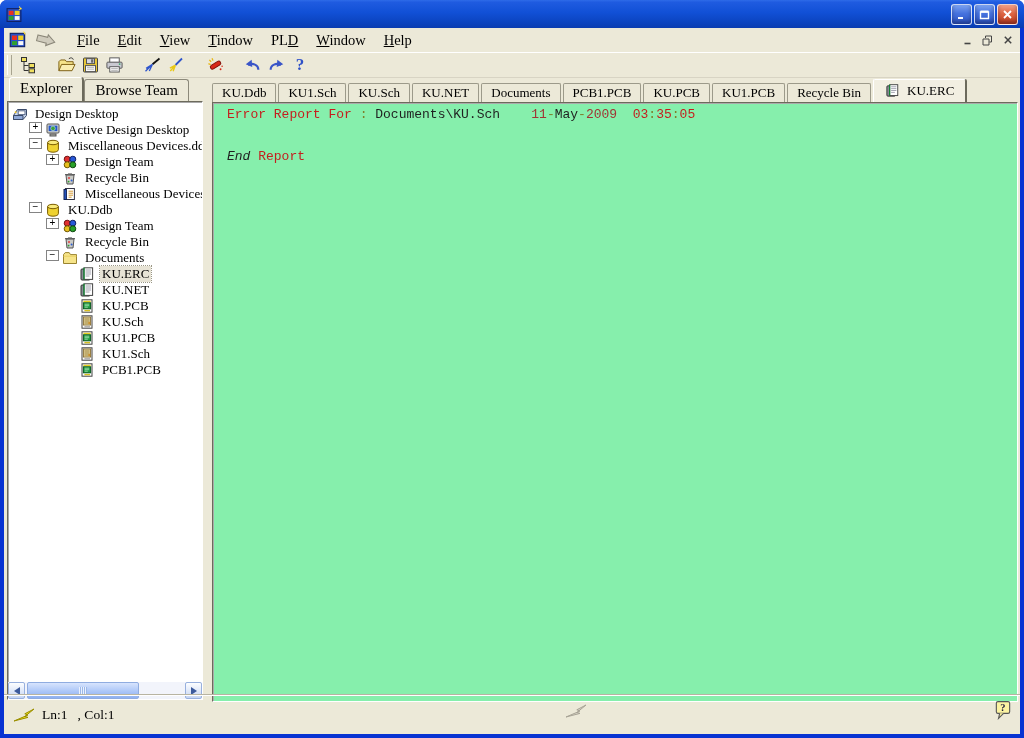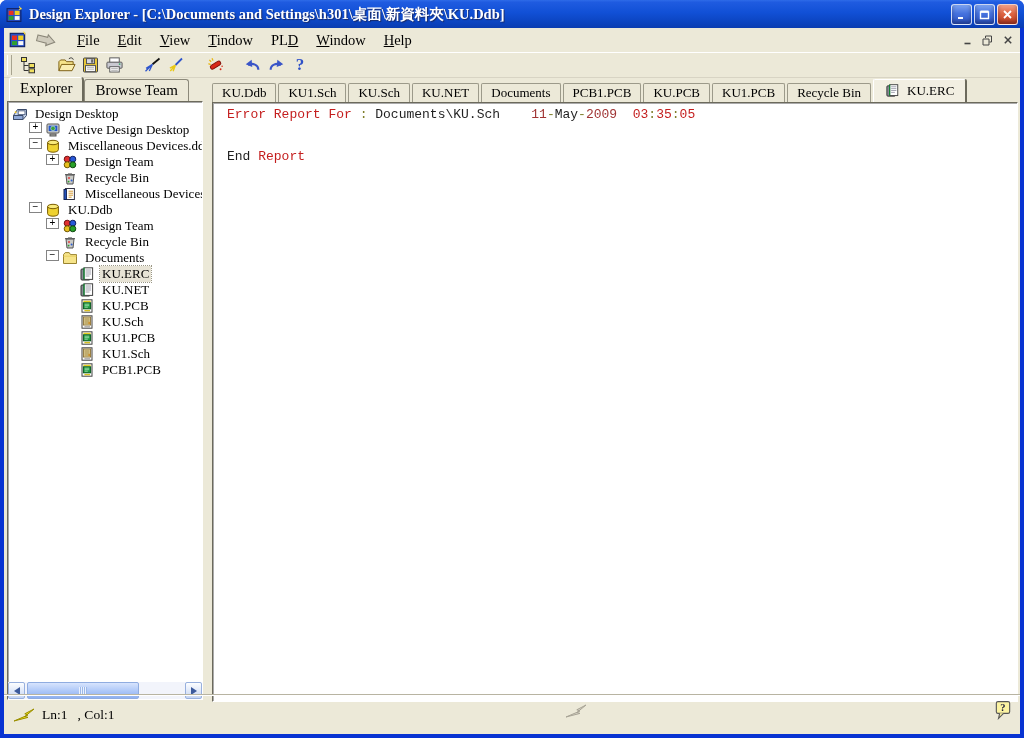--- a/index.html
+++ b/index.html
@@ -73,21 +73,21 @@
   
   #mainarea{position:absolute;left:206px;right:2px;top:2px;bottom:0;}
   #dtabs{position:absolute;left:2px;right:0;top:0;height:22px;display:flex;align-items:flex-end;}
   .dtab{font-size:13px;padding:1px 9px 2px;border:1px solid #9C9A8A;border-bottom:none;
     border-radius:2px 2px 0 0;background:#ECE9D8;margin-right:2px;height:15px;line-height:15px;
     display:flex;align-items:center;}
   .dtab.active{border-color:#fff #6C6A5C #F2EFE2 #fff;background:#F2EFE2;height:19px;
     box-shadow:1px 0 0 #6C6A5C;padding:1px 11px 2px;z-index:2;}
   .dtab-ic{width:17px;height:15px;margin-right:5px;}
   .dtab-ic svg{width:15px;height:15px;display:block;}
-  #contentbox{position:absolute;left:2px;right:0;top:22px;bottom:2px;background:#ffffff;
+  #contentbox{position:absolute;left:2px;right:0;top:22px;bottom:2px;background:#86efac;
     border-top:1px solid #6C6A5C;border-left:1px solid #6C6A5C;border-right:1px solid #fff;
     border-bottom:1px solid #fff;box-shadow:inset 1px 1px 0 #aaa;overflow:hidden;}
   #report{padding:5px 0 0 14px;font-family:"Liberation Mono","DejaVu Sans Mono",monospace;
     font-size:13px;line-height:14px;}
   .rline{white-space:pre;}
   
   #statusbar{position:absolute;left:0;right:0;bottom:0;height:40px;border-top:1px solid #B8B4A2;
     box-shadow:inset 0 1px 0 #fff;box-sizing:border-box;display:flex;align-items:center;font-size:13.5px;}
   #status-arrow-icon{width:26px;height:16px;margin:0 4px 0 8px;}
   #status-cursor{white-space:pre;}
@@ -101,21 +101,20 @@
 
   <div id="titlebar">
     <svg width="17" height="17" viewBox="0 0 16 16">
         <rect x="1" y="2.5" width="13" height="12" fill="#2850C8" stroke="#102060"></rect>
         <rect x="2.5" y="4.5" width="4.6" height="4" fill="#E83020"></rect>
         <rect x="8.2" y="4.5" width="4.6" height="4" fill="#F0D020"></rect>
         <rect x="2.5" y="9.5" width="4.6" height="3.6" fill="#30A030"></rect>
         <rect x="8.2" y="9.5" width="4.6" height="3.6" fill="#F8F8F8"></rect>
         <path d="M12.5 0.5l1.8 2.8M14.8 2l-2.6 1.4" stroke="#FFE040" stroke-width="1"></path>
       </svg>
-    <span id="title-text">Design Explorer - [C:\Documents and Settings\h301\桌面\新資料夾\KU.Ddb]</span>
     <span class="win-btns">
       <span class="wbtn">
           <svg width="11" height="11" viewBox="0 0 11 11">
             <path d="M2 9h5" stroke="#fff" stroke-width="2"></path>
           </svg>
         </span>
       <span class="wbtn">
           <svg width="11" height="11" viewBox="0 0 11 11">
             <path d="M1.5 3h8v6.5h-8z" fill="none" stroke="#fff" stroke-width="1.4"></path>
             <path d="M1.5 2.5h8" stroke="#fff" stroke-width="2"></path>
@@ -523,21 +522,21 @@
                 </svg>
               </span>
               <span>KU.ERC</span>
             </span>
           </div>
         <div id="contentbox">
           <div id="report">
               <div class="rline"><span style="color: rgb(196, 30, 30);">Error Report For</span><span style="color: rgb(126, 126, 42);"> : </span><span style="color: rgb(31, 31, 31);">Documents\KU.Sch</span><span style="color: rgb(31, 31, 31);">    </span><span style="color: rgb(160, 52, 52);">11</span><span style="color: rgb(126, 126, 42);">-</span><span style="color: rgb(31, 31, 31);">May</span><span style="color: rgb(126, 126, 42);">-</span><span style="color: rgb(160, 52, 52);">2009</span><span style="color: rgb(31, 31, 31);">  </span><span style="color: rgb(196, 30, 30);">03</span><span style="color: rgb(126, 126, 42);">:</span><span style="color: rgb(196, 30, 30);">35</span><span style="color: rgb(126, 126, 42);">:</span><span style="color: rgb(196, 30, 30);">05</span></div>
               <div class="rline">&nbsp;</div>
               <div class="rline">&nbsp;</div>
-              <div class="rline"><span style="color: rgb(31, 31, 31);">End</span><span style="color: rgb(31, 31, 31);"> </span><span style="color: rgb(196, 30, 30);">Report</span></div>
+              <div class="rline"><span style="color: rgb(31, 31, 31); font-style: italic;">End</span><span style="color: rgb(31, 31, 31);"> </span><span style="color: rgb(196, 30, 30);">Report</span></div>
             </div>
         </div>
       </div>
 
     </div>
 
     <div id="statusbar">
       <svg id="status-arrow-icon" viewBox="0 0 26 16">
           <path d="M2 14L16 8l-3.2-1.2L22 2l-9 7.4 3 1z" fill="#EFDF1E" stroke="#9A8E00"></path>
         </svg>

